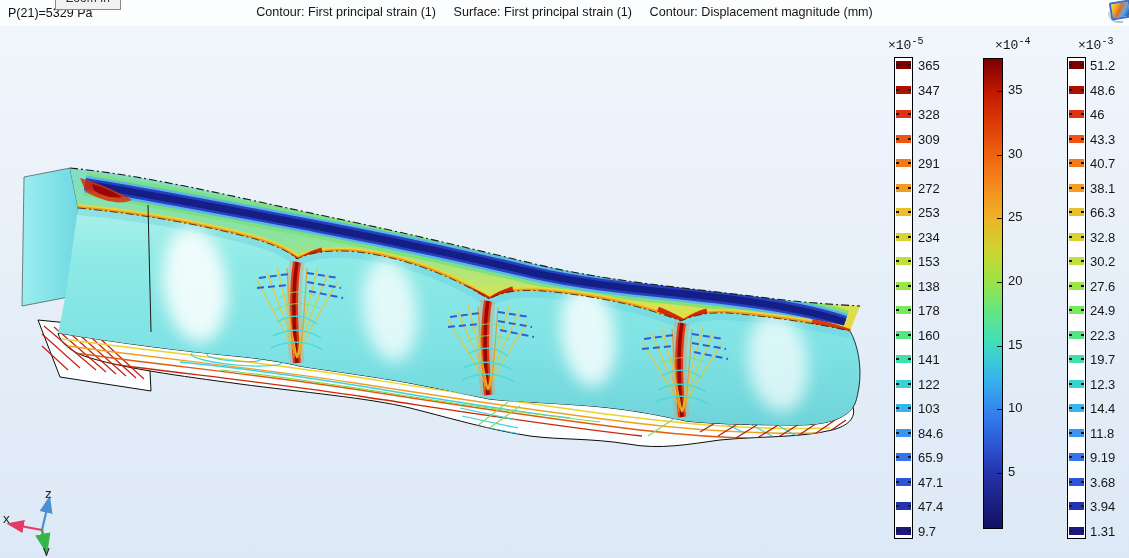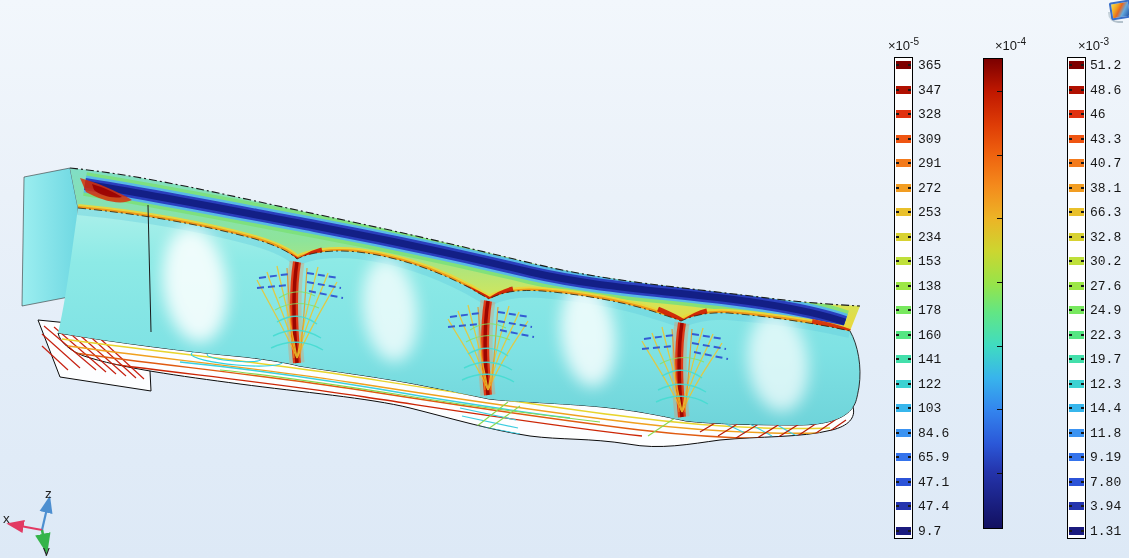--- a/index.html
+++ b/index.html
@@ -13,28 +13,28 @@
   .ptitle{position:absolute;left:0;right:0;top:5px;text-align:center;font-size:12.6px;color:#161616;}
   .ptitle span{margin:0 7px;}
   .plot-icon{position:absolute;left:1107px;top:0px;width:26px;height:23px;z-index:4;}
   .plot-icon .frame{position:absolute;left:3px;top:1px;width:17px;height:14px;border:2px solid #3a6fc8;
      border-radius:2px;transform:rotate(-9deg);
      background:linear-gradient(125deg,#f8e04a 0%,#f0a020 30%,#e86820 45%,#66aade 65%,#1e4ea0 100%);}
   .plot-icon .crescent{position:absolute;left:1px;top:12px;width:13px;height:9px;
      border-bottom:2px solid #b4c2cc;border-left:2px solid #c6d2da;border-bottom-left-radius:10px;}
   
   .legend{position:absolute;top:36px;height:520px;}
-  .scale{font-size:13px;color:#161616;position:absolute;top:0;white-space:nowrap;}
+  .scale{font-size:13px;color:#161616;position:absolute;top:0;white-space:nowrap;font-family:Liberation Mono, monospace;}
   .scale sup{font-size:10px;}
   .dbar{position:absolute;width:17px;height:480px;top:21px;background:#fff;border:1px solid #000;}
   .seg{position:absolute;left:1px;right:1px;height:8px;}
   .seg::before,.seg::after{content:"";position:absolute;top:3px;width:3px;height:2px;background:#1a1a1a;}
   .seg::before{left:0;}
   .seg::after{right:0;}
-  .dlabels{position:absolute;top:22px;height:481px;display:flex;flex-direction:column;justify-content:space-between;font-family:Liberation Mono, monospace;}
+  .dlabels{position:absolute;top:22px;height:481px;display:flex;flex-direction:column;justify-content:space-between;}
   .dlabel{height:15px;line-height:15px;font-size:13px;color:#161616;}
   .cbar{position:absolute;width:18px;height:469px;top:22px;border:1px solid #000;}
   .ctick{position:absolute;right:0;width:5px;height:1.4px;background:#111;font-size:0;color:transparent;overflow:hidden;}
   .ctick:nth-child(1){top:32px}.ctick:nth-child(2){top:96px}.ctick:nth-child(3){top:159px}
   .ctick:nth-child(4){top:223px}.ctick:nth-child(5){top:287px}.ctick:nth-child(6){top:350px}
   .ctick:nth-child(7){top:414px}
   .clabels{position:absolute;top:22px;height:469px;width:34px;}
   .clabel{position:absolute;height:16px;line-height:16px;font-size:13px;color:#161616;}
   .clabel:nth-child(1){top:24px}.clabel:nth-child(2){top:88px}.clabel:nth-child(3){top:151px}
   .clabel:nth-child(4){top:215px}.clabel:nth-child(5){top:279px}.clabel:nth-child(6){top:342px}
@@ -270,20 +270,29 @@
     </g>
 
     <g fill="none" stroke="#1a1a1a">
       <path d="M 148,205 L 151,332" stroke-width="1"></path>
       <path d="M 70,168 C 150,176 230,196 320,215 C 410,234 460,246 535,264 C 610,282 690,288 775,299 C 810,303 840,305 860,306" stroke-width="1.1" stroke-dasharray="8 3 2 3"></path>
       <path d="M 78,208 C 140,214 200,224 255,239 C 275,245 290,252 297,259 C 308,253 330,249 358,252 C 400,257 440,272 470,288 C 478,293 484,296 489,299 C 500,293 515,289 542,291 C 578,294 620,301 652,311 C 664,315 674,318 681,321 C 694,315 708,312 728,313 C 765,316 815,323 850,331" stroke-width="0.9" stroke-dasharray="8 3 2 3" opacity="0.85"></path>
       <path d="M 850,331 C 858,345 862,367 859,387 C 857,398 856,403 853,407" stroke-width="0.9"></path>
     </g>
   </svg>
 
+  <div class="topbar">
+    <div class="tooltip">Zoom In</div>
+    <div class="probe">P(21)=5329 Pa</div>
+    <div class="ptitle">
+      <span>Contour: First principal strain (1)</span>
+      <span>Surface: First principal strain (1)</span>
+      <span>Contour: Displacement magnitude (mm)</span>
+    </div>
+  </div>
   <div class="plot-icon">
     <div class="crescent"></div>
     <div class="frame"></div>
   </div>
 
   <div>
     <div class="legend" style="left:885px;width:72px;">
       <div class="scale" style="left:3px;"><span>×10</span><sup>-5</sup></div>
       <div class="dbar" style="left:9px;">
           <div class="seg" style="top: 3px; background: rgb(126, 0, 0);"></div>
@@ -337,20 +346,29 @@
         <div>
             <div class="ctick">35</div>
             <div class="ctick">30</div>
             <div class="ctick">25</div>
             <div class="ctick">20</div>
             <div class="ctick">15</div>
             <div class="ctick">10</div>
             <div class="ctick">5</div>
           </div>
       </div>
+      <div class="clabels" style="left:25px;">
+          <div class="clabel">35</div>
+          <div class="clabel">30</div>
+          <div class="clabel">25</div>
+          <div class="clabel">20</div>
+          <div class="clabel">15</div>
+          <div class="clabel">10</div>
+          <div class="clabel">5</div>
+        </div>
     </div>
 
     <div class="legend" style="left:1064px;width:66px;">
       <div class="scale" style="left:14px;text-align:center;"><span>×10</span><sup>-3</sup></div>
       <div class="dbar" style="left:3px;">
           <div class="seg" style="top: 3px; background: rgb(126, 0, 0);"></div>
           <div class="seg" style="top: 27.5263px; background: rgb(176, 16, 0);"></div>
           <div class="seg" style="top: 52.0526px; background: rgb(224, 49, 16);"></div>
           <div class="seg" style="top: 76.5789px; background: rgb(239, 85, 17);"></div>
           <div class="seg" style="top: 101.105px; background: rgb(243, 122, 27);"></div>
@@ -381,21 +399,21 @@
           <div class="dlabel">32.8</div>
           <div class="dlabel">30.2</div>
           <div class="dlabel">27.6</div>
           <div class="dlabel">24.9</div>
           <div class="dlabel">22.3</div>
           <div class="dlabel">19.7</div>
           <div class="dlabel">12.3</div>
           <div class="dlabel">14.4</div>
           <div class="dlabel">11.8</div>
           <div class="dlabel">9.19</div>
-          <div class="dlabel">7.80</div>
+          <div class="dlabel">3.68</div>
           <div class="dlabel">3.94</div>
           <div class="dlabel">1.31</div>
         </div>
     </div>
   </div>
 
   <svg class="triad" width="70" height="70" viewBox="0 0 70 70">
     <line x1="42" y1="44" x2="48" y2="18" stroke="#4d8fd0" stroke-width="2.2" marker-end="url(#ahz)"></line>
     <line x1="42" y1="44" x2="15" y2="39" stroke="#e23a63" stroke-width="2.2" marker-end="url(#ahx)"></line>
     <line x1="42" y1="44" x2="45" y2="58" stroke="#35b44a" stroke-width="2.6" marker-end="url(#ahy)"></line>

